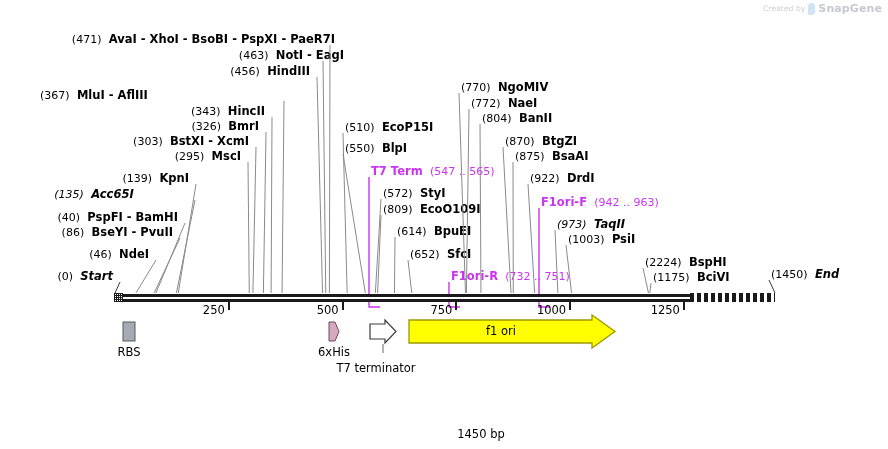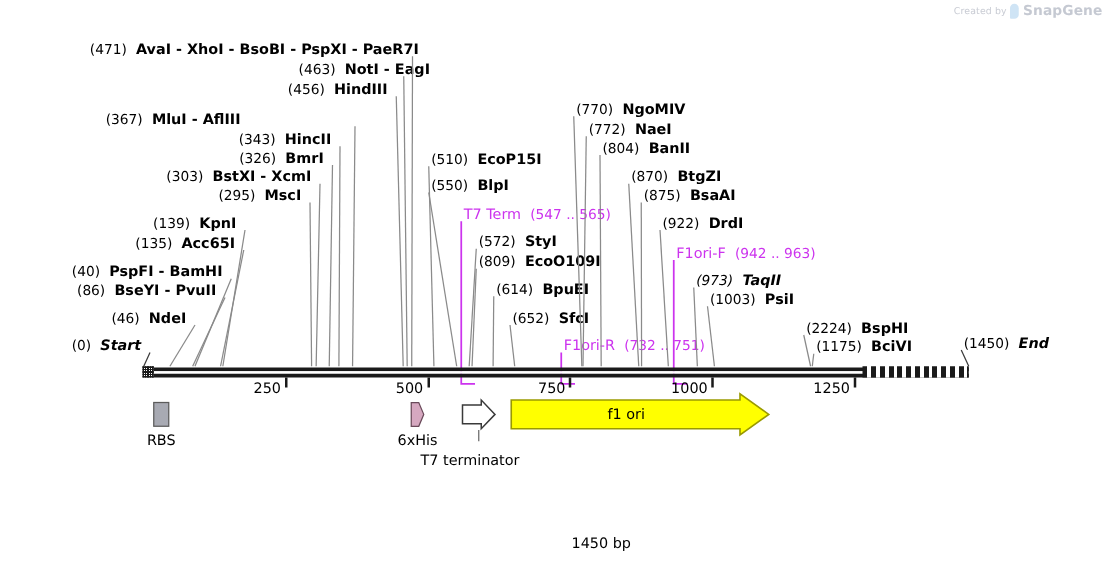--- a/index.html
+++ b/index.html
@@ -33,21 +33,21 @@
     white-space:nowrap;
     font-size:11.5px;
     line-height:12px;
     color:#000;
   }
   .lbl .pos{font-weight:normal;color:#000;font-size:11px;}
   .lbl .nm{font-weight:bold;}
   .lbl .sep{font-weight:bold;}
   .lbl.italic .nm{font-style:italic;}
   .lbl.purple, .lbl.purple .pos, .lbl.purple .nm{color:#cc33ee;font-weight:normal;}
-  .lbl.purple .nm{font-weight:normal;}
+  .lbl.purple .nm{font-weight:bold;}
 
   
   .backbone{position:absolute;background:#1a1a1a;}
   .bb-top{height:3px;}
   .bb-bot{height:3px;}
   .bb-mid{height:2px;background:#ffffff;}
 
   .hatch{
     position:absolute;height:9px;
     background-image:
@@ -86,27 +86,27 @@
   <div class="watermark">
     <span class="wm-created">Created by</span>
     <span class="wm-logo"></span>
     <span class="wm-name">SnapGene</span>
   </div>
 
   <div id="labels">
       <div class="lbl" style="top: 33px; left: 0px; width: 323px; text-align: right; margin-left: 12px;"><span class="pos">(471)</span>&nbsp; <span class="nm">AvaI</span><span class="sep"> - </span><span class="nm">XhoI</span><span class="sep"> - </span><span class="nm">BsoBI</span><span class="sep"> - </span><span class="nm">PspXI</span><span class="sep"> - </span><span class="nm">PaeR7I</span></div>
       <div class="lbl" style="top: 49px; left: 0px; width: 316px; text-align: right; padding-left: 28px;"><span class="pos">(463)</span>&nbsp; <span class="nm">NotI</span><span class="sep"> - </span><span class="nm">EagI</span></div>
       <div class="lbl" style="top: 65px; left: 0px; width: 310px; text-align: right;"><span class="pos">(456)</span>&nbsp; <span class="nm">HindIII</span></div>
-      <div class="lbl" style="top: 89px; left: 0px; width: 277px; text-align: center;"><span class="pos">(367)</span>&nbsp; <span class="nm">MluI</span><span class="sep"> - </span><span class="nm">AflIII</span></div>
+      <div class="lbl" style="top: 89px; left: 0px; width: 277px; text-align: left; padding-left: 40px;"><span class="pos">(367)</span>&nbsp; <span class="nm">MluI</span><span class="sep"> - </span><span class="nm">AflIII</span></div>
       <div class="lbl" style="top: 105px; left: 0px; width: 265px; text-align: right;"><span class="pos">(343)</span>&nbsp; <span class="nm">HincII</span></div>
       <div class="lbl" style="top: 120px; left: 0px; width: 259px; text-align: right;"><span class="pos">(326)</span>&nbsp; <span class="nm">BmrI</span></div>
       <div class="lbl" style="top: 135px; left: 0px; width: 249px; text-align: right;"><span class="pos">(303)</span>&nbsp; <span class="nm">BstXI</span><span class="sep"> - </span><span class="nm">XcmI</span></div>
       <div class="lbl" style="top: 150px; left: 0px; width: 241px; text-align: right;"><span class="pos">(295)</span>&nbsp; <span class="nm">MscI</span></div>
       <div class="lbl" style="top: 172px; left: 0px; width: 189px; text-align: right;"><span class="pos">(139)</span>&nbsp; <span class="nm">KpnI</span></div>
-      <div class="lbl" style="top: 188px; left: 0px; width: 188px; text-align: right;"><span class="pos">(135)</span>&nbsp; <span class="nm">Acc65I</span></div>
+      <div class="lbl" style="top: 188px; left: 0px; width: 188px; text-align: center; font-style: italic;"><span class="pos">(135)</span>&nbsp; <span class="nm">Acc65I</span></div>
       <div class="lbl" style="top: 211px; left: 0px; width: 178px; text-align: right;"><span class="pos">(40)</span>&nbsp; <span class="nm">PspFI</span><span class="sep"> - </span><span class="nm">BamHI</span></div>
       <div class="lbl" style="top: 226px; left: 0px; width: 173px; text-align: right;"><span class="pos">(86)</span>&nbsp; <span class="nm">BseYI</span><span class="sep"> - </span><span class="nm">PvuII</span></div>
       <div class="lbl" style="top: 248px; left: 0px; width: 149px; text-align: right;"><span class="pos">(46)</span>&nbsp; <span class="nm">NdeI</span></div>
       <div class="lbl italic" style="top: 270px; left: 0px; width: 113px; text-align: right;"><span class="pos">(0)</span>&nbsp; <span class="nm">Start</span></div>
       <div class="lbl" style="top: 121px; left: 345px;"><span class="pos">(510)</span>&nbsp; <span class="nm">EcoP15I</span></div>
       <div class="lbl" style="top: 142px; left: 345px;"><span class="pos">(550)</span>&nbsp; <span class="nm">BlpI</span></div>
       <div class="lbl purple" style="top: 165px; left: 371px;"><span class="nm">T7 Term</span>&nbsp; <span class="pos">(547 .. 565)</span></div>
       <div class="lbl" style="top: 187px; left: 383px;"><span class="pos">(572)</span>&nbsp; <span class="nm">StyI</span></div>
       <div class="lbl" style="top: 203px; left: 383px;"><span class="pos">(809)</span>&nbsp; <span class="nm">EcoO109I</span></div>
       <div class="lbl" style="top: 225px; left: 397px;"><span class="pos">(614)</span>&nbsp; <span class="nm">BpuEI</span></div>

